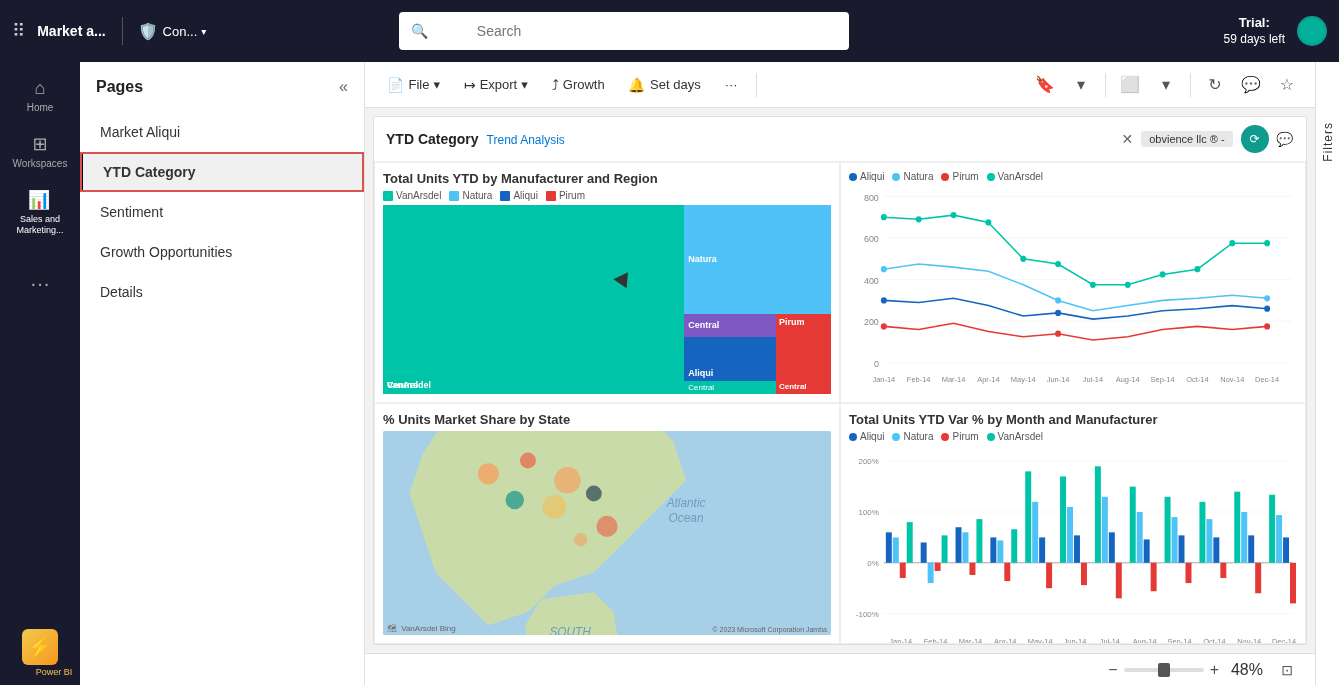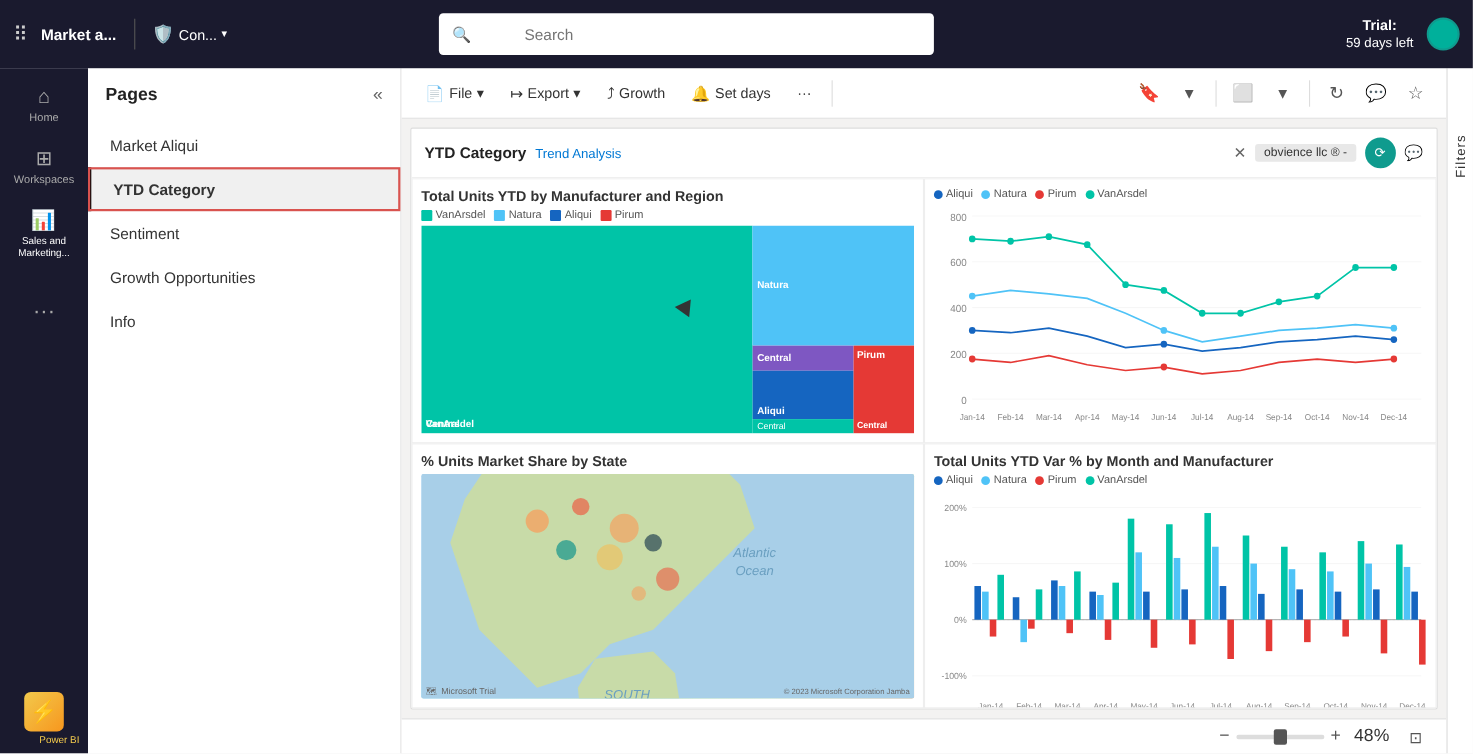--- a/index.html
+++ b/index.html
@@ -274,21 +274,21 @@
   <div class="pages-panel">
     <div class="pages-header">
       <span class="pages-title">Pages</span>
       <span class="pages-collapse">«</span>
     </div>
     <div class="pages-list">
       <div class="page-item">Market Aliqui</div>
       <div class="page-item active active-selected">YTD Category</div>
       <div class="page-item">Sentiment</div>
       <div class="page-item">Growth Opportunities</div>
-      <div class="page-item">Info</div>
+      <div class="page-item">Details</div>
     </div>
   </div>
 
   <div class="content-area">
 
     <div class="toolbar">
       <button class="toolbar-btn">
         <span class="btn-icon">📄</span>
         <span>File</span>
         <span>▾</span>
@@ -492,21 +492,21 @@
               <circle cx="150" cy="105" r="5" fill="#f4a261" opacity="0.6"></circle>
 
               <text x="230" y="80" font-size="9" fill="#6a9fc0" font-style="italic" text-anchor="middle">Atlantic</text>
               <text x="230" y="92" font-size="9" fill="#6a9fc0" font-style="italic" text-anchor="middle">Ocean</text>
 
               <text x="142" y="178" font-size="9" fill="#6a9fc0" font-style="italic" text-anchor="middle">SOUTH</text>
               <text x="142" y="190" font-size="9" fill="#6a9fc0" font-style="italic" text-anchor="middle">AMERICA</text>
             </svg>
             <div style="position:absolute;bottom:2px;left:4px;font-size:8px;color:#666;display:flex;gap:4px;align-items:center;">
               <span>🗺</span>
-              <span>Microsoft Trial</span>
+              <span>VanArsdel Bing</span>
             </div>
             <div style="position:absolute;bottom:2px;right:4px;font-size:7px;color:#666;">© 2023 Microsoft Corporation  Jamba</div>
           </div>
         </div>
 
         <div class="chart-panel">
           <div class="chart-title">Total Units YTD Var % by Month and Manufacturer</div>
           <div class="chart-legend">
             <div class="legend-item">
               <div class="legend-dot" style="background:#1565c0"></div>

